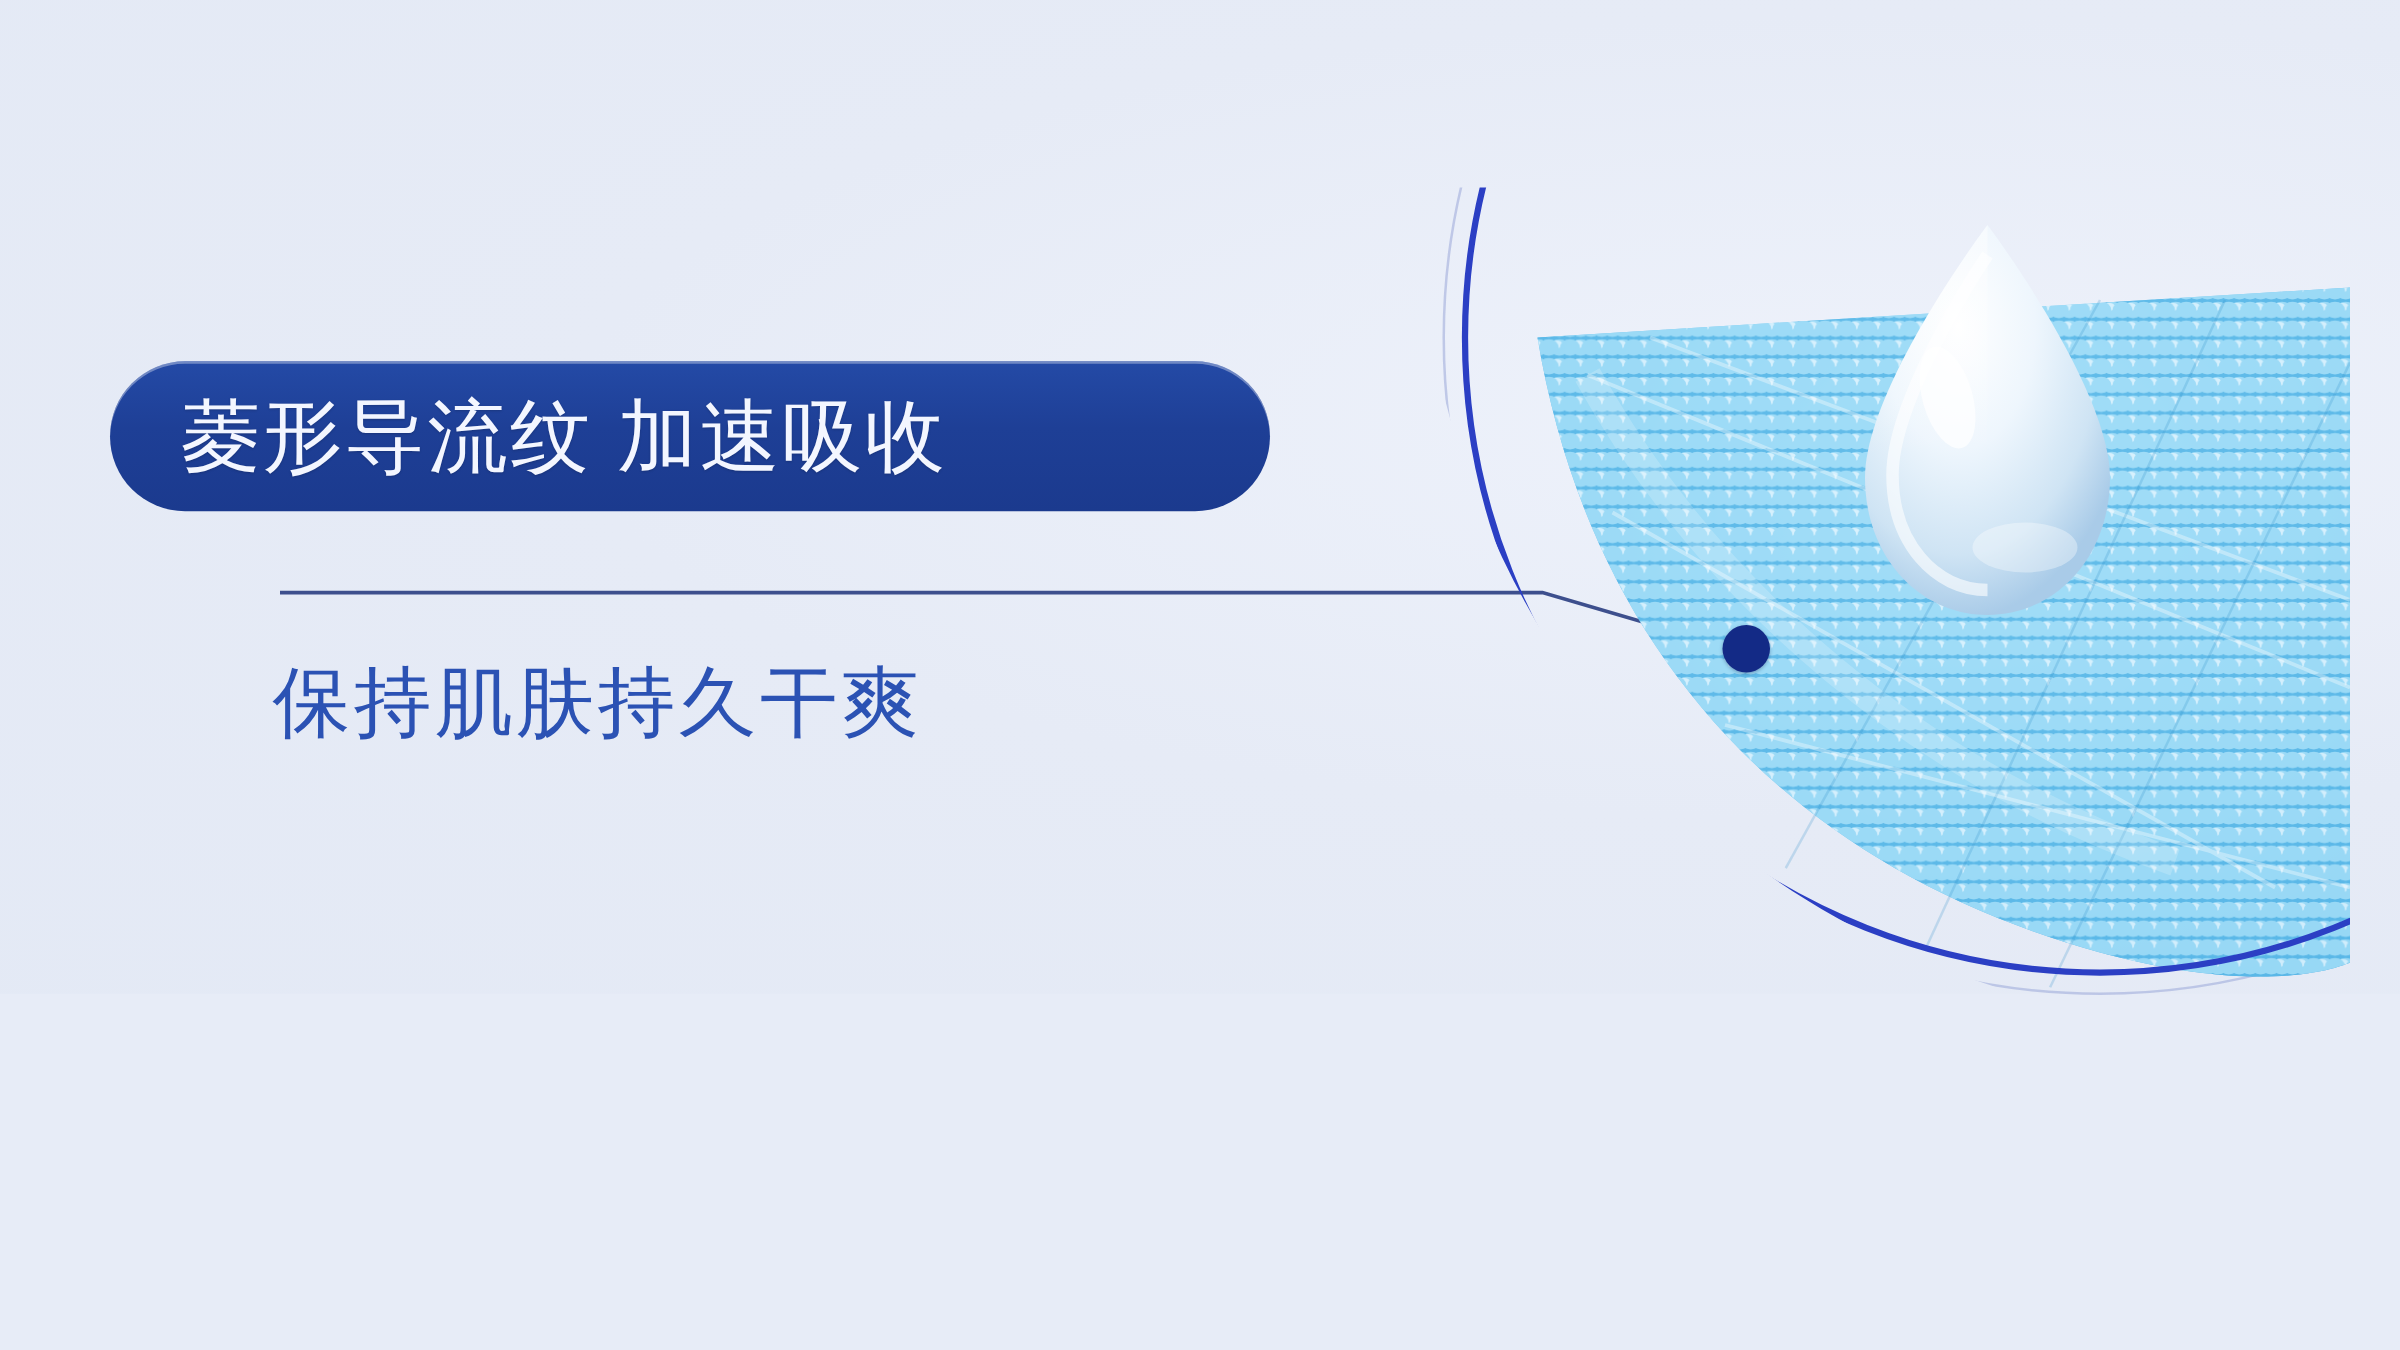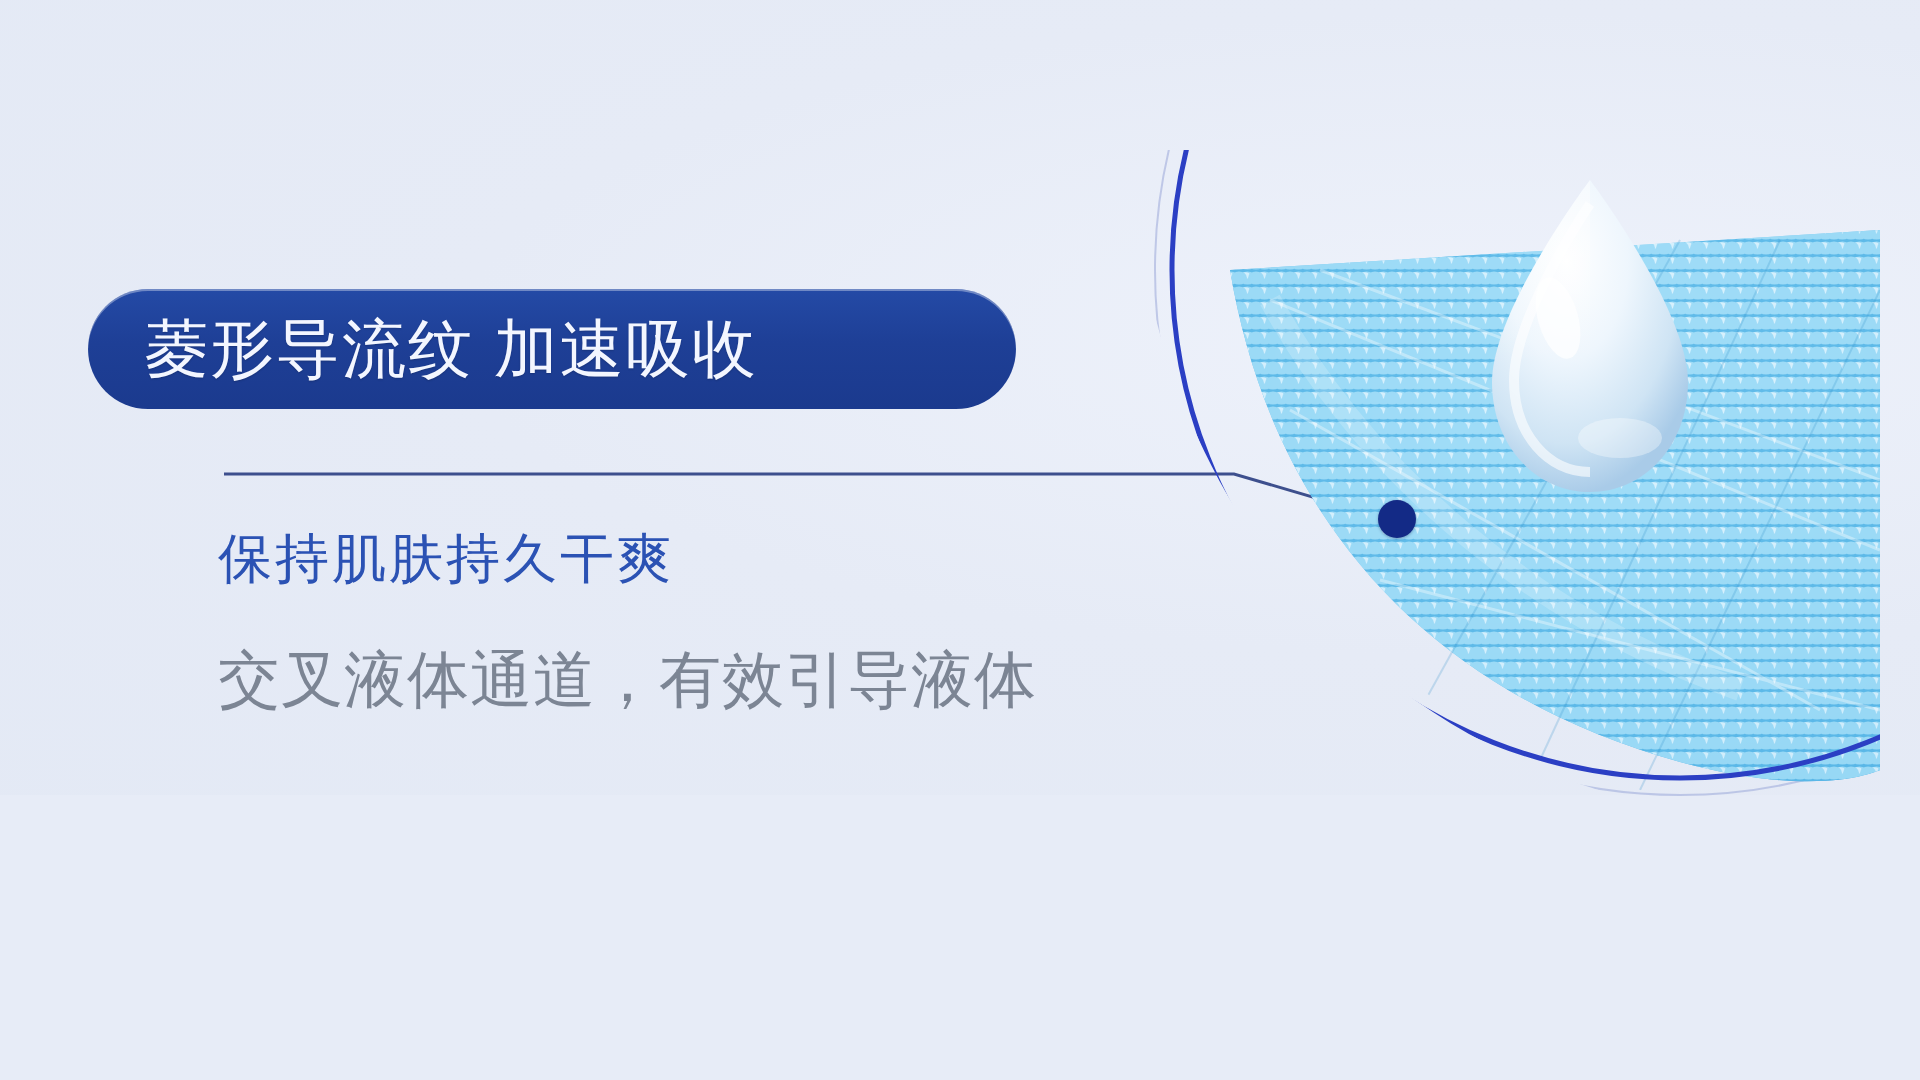--- a/index.html
+++ b/index.html
@@ -51,21 +51,21 @@
     left:224px;top:470px;
     width:1180px;height:2px;
   }
   .connector svg{display:block;overflow:visible;}
 
   
   .headline{
     position:absolute;
     left:218px;top:530px;
     color:#2b52b4;
-    font-size:54px;
+    font-size:62px;
     line-height:1.06;
     letter-spacing:3px;
     white-space:nowrap;
     font-weight:400;
   }
 
   
   .body-copy{
     position:absolute;
     left:218px;top:640px;
@@ -107,21 +107,20 @@
 
     <div class="connector">
       <svg width="1180" height="60" viewBox="0 0 1180 60" fill="none" aria-hidden="true">
         <path d="M0 4 H1010 L1160 48" stroke="#3d4f8d" stroke-width="3" fill="none"></path>
       </svg>
     </div>
 
     <div class="headline">保持肌肤持久干爽</div>
 
     <div class="body-copy">
-      <span class="ln">交叉液体通道，有效引导液体</span>
     </div>
 
   </div>
 
   <div class="illus">
     <svg width="760" height="700" viewBox="0 0 760 700" aria-hidden="true">
       <defs>
         <clipPath id="diskClip">
           <path d="M40 0 C40 300 210 560 520 640 C700 686 760 640 760 640 L760 0 Z"></path>
         </clipPath>

